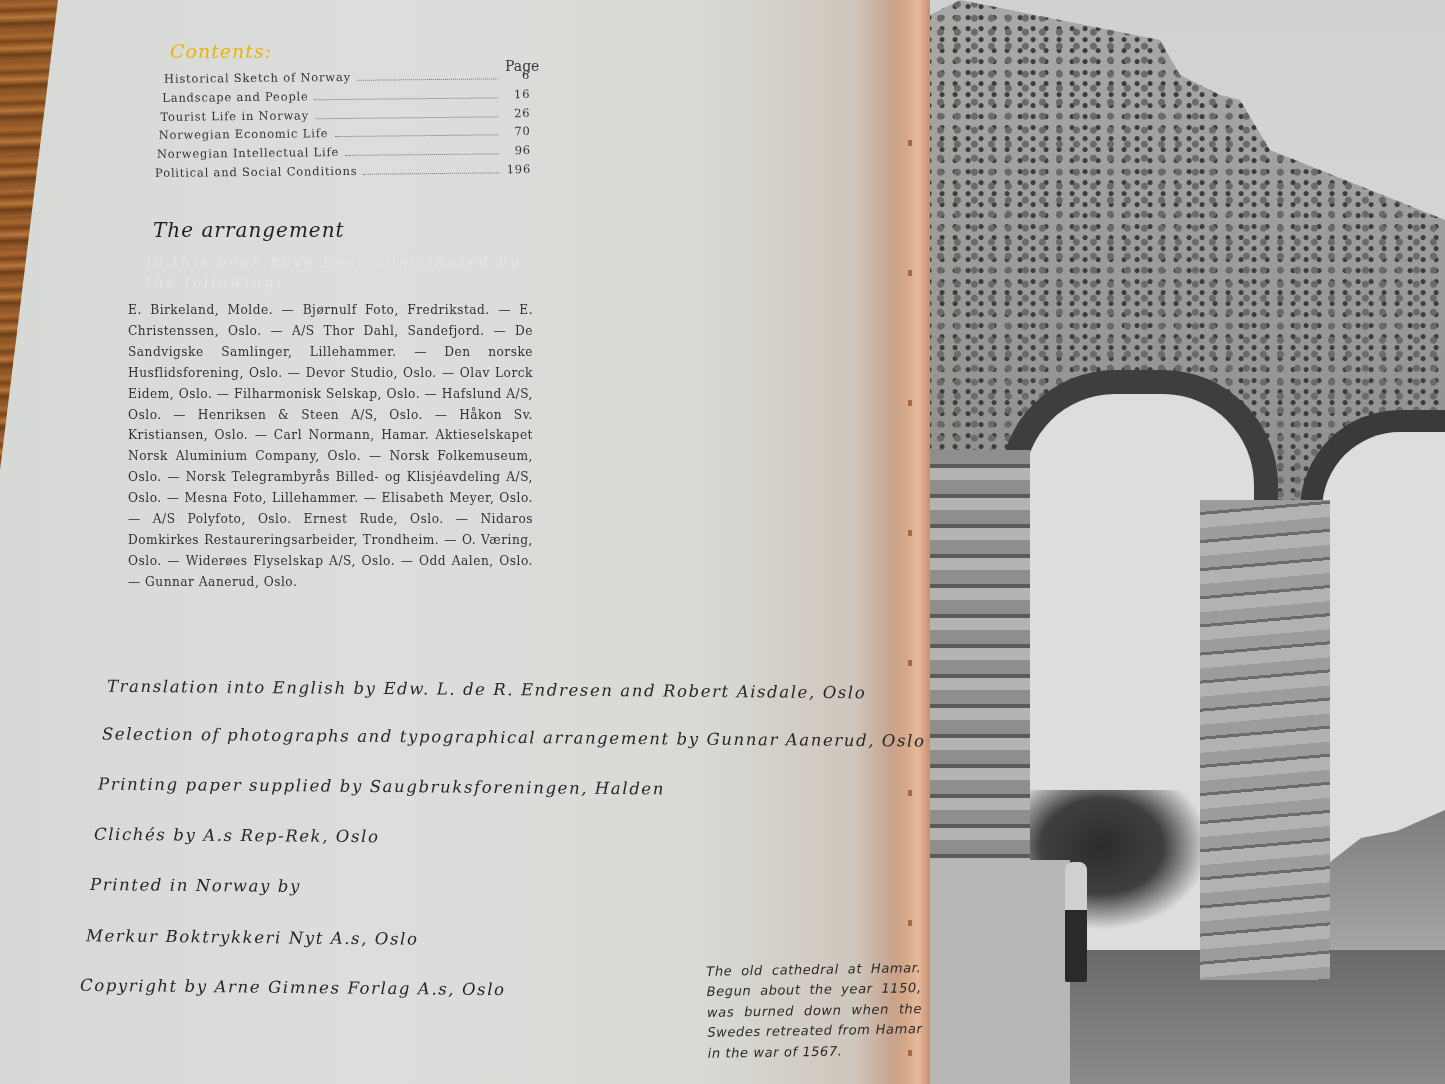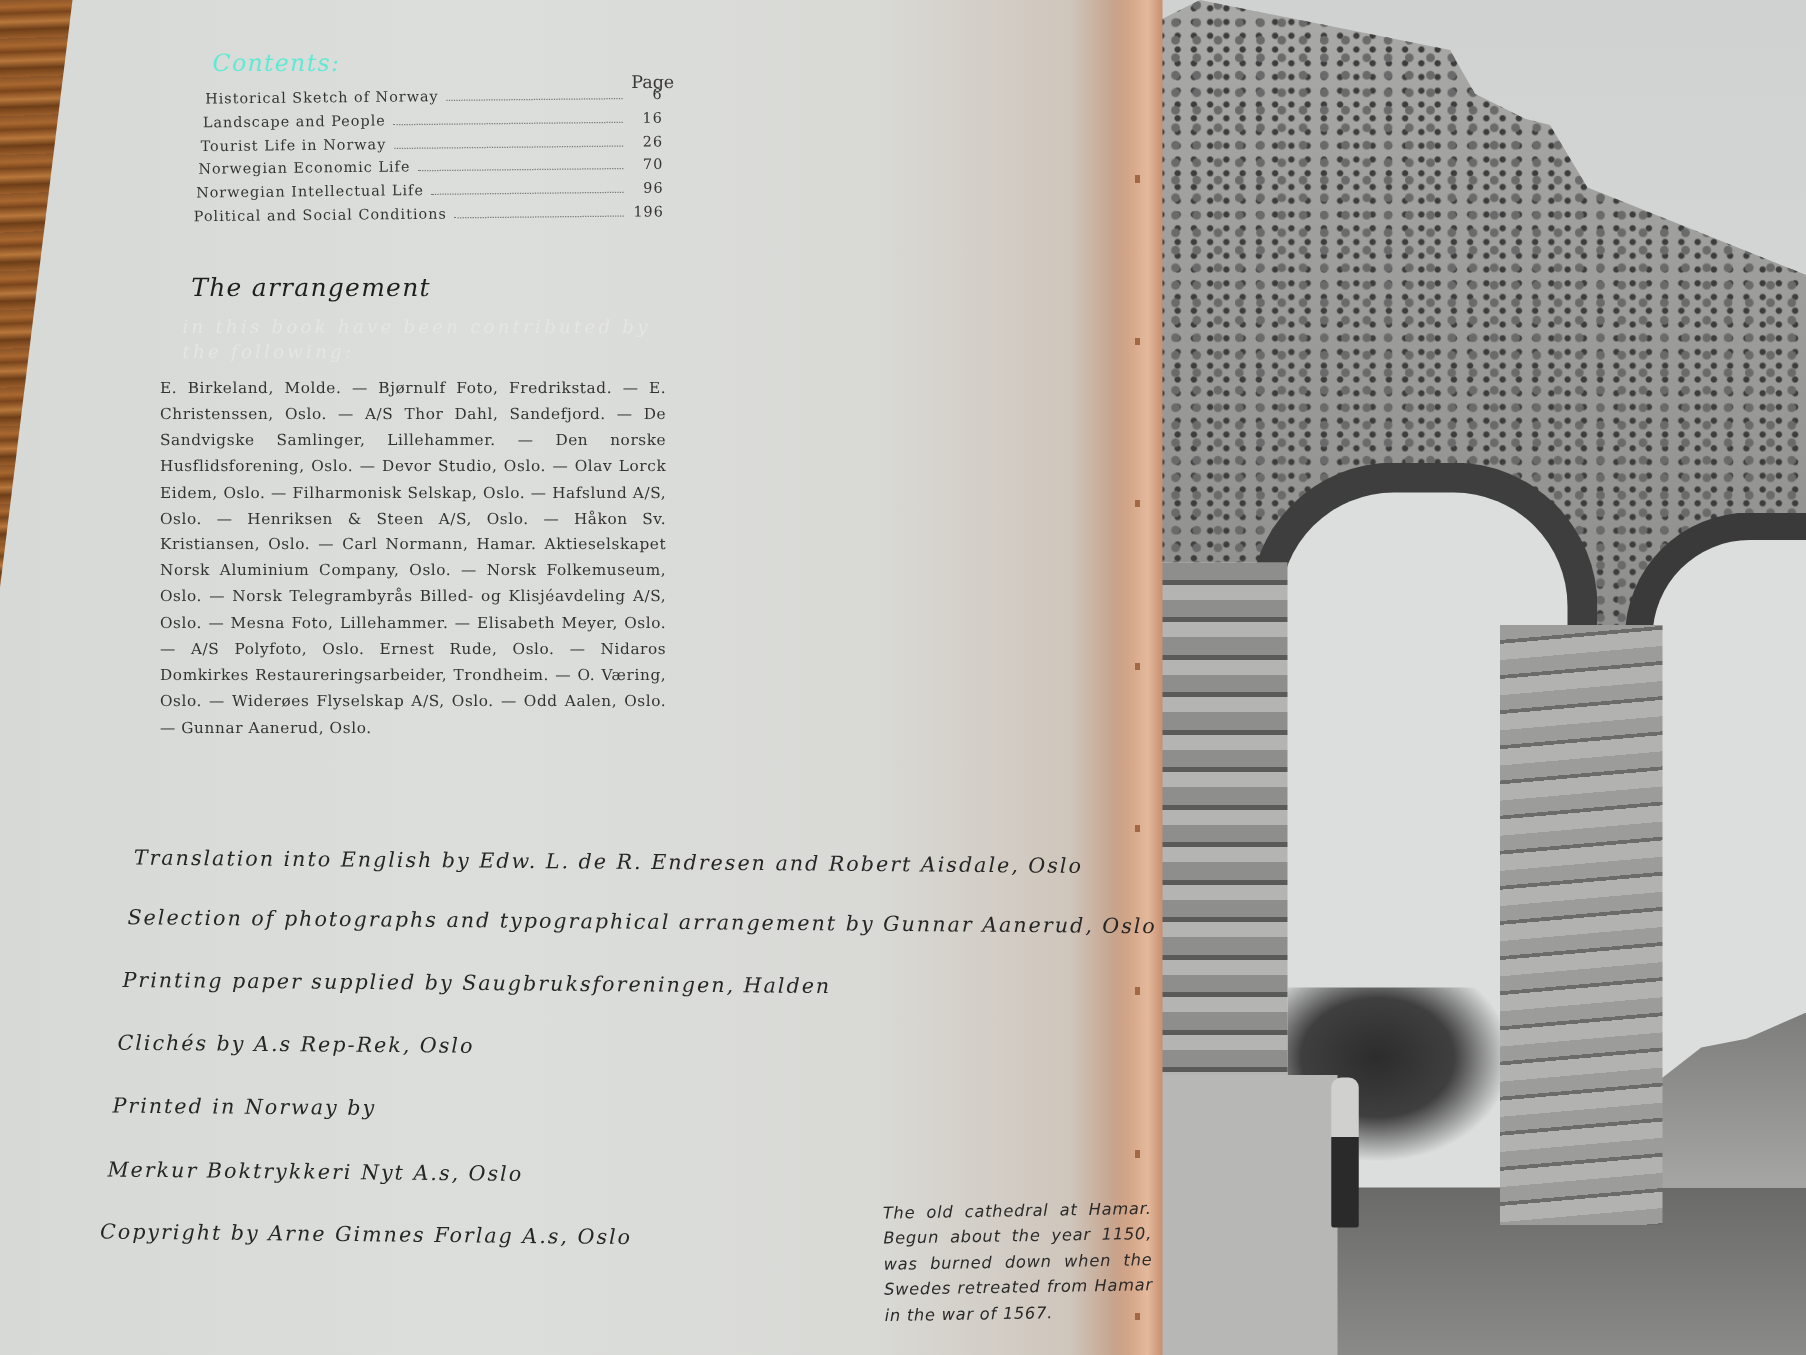--- a/index.html
+++ b/index.html
@@ -49,21 +49,21 @@
   .pillar-mid { position: absolute; left: 280px; top: 500px; width: 130px; height: 480px;
     background: repeating-linear-gradient(175deg, #9c9c9a 0 12px, #6b6b69 12px 15px, #b2b2b0 15px 28px); }
   .base { position: absolute; left: 0; top: 860px; width: 150px; height: 224px; background: #b7b8b6; }
   .trees { position: absolute; left: 110px; top: 790px; width: 180px; height: 140px; background: radial-gradient(ellipse at 40% 40%, #2c2c2c 0, #3f3f3f 40%, transparent 70%); }
   .ground { position: absolute; left: 100px; top: 950px; width: 425px; height: 134px; background: linear-gradient(180deg, #6a6a68, #8a8a88); }
   .person { position: absolute; left: 145px; top: 862px; width: 22px; height: 120px; background: linear-gradient(180deg, #d0d0cf 0 40%, #2a2a2a 40% 100%); border-radius: 8px 8px 2px 2px; }
   .ruins { position: absolute; left: 405px; top: 810px; width: 120px; height: 140px; background: linear-gradient(180deg, #7d7d7b, #a6a6a4); clip-path: polygon(0 40%, 30% 20%, 60% 15%, 100% 0, 100% 100%, 0 100%); }
 
   
   .t { position: absolute; color: #2d2d2d; white-space: nowrap; }
-  .contents-title { left: 170px; top: 40px; font-size: 19px; font-style: italic; letter-spacing: 1px; color: #5eead4; }
+  .contents-title { left: 170px; top: 40px; font-size: 19px; font-style: italic; letter-spacing: 1px; color: #eab308; }
   .page-label { left: 505px; top: 58px; font-size: 14px; color: #3a3a3a; }
   .toc { position: absolute; left: 150px; top: 72px; width: 380px; transform: rotate(-0.6deg); transform-origin: left top; }
   .toc-row { display: flex; align-items: baseline; font-size: 11.5px; letter-spacing: 0.8px; height: 18.8px; color: #333; }
   .toc-row .lbl { white-space: nowrap; }
   .toc-row .dots { flex: 1; border-bottom: 1px dotted #777; margin: 0 6px 3px 6px; }
   .toc-row .pg { width: 26px; text-align: right; }
   .photos-title { left: 153px; top: 218px; font-size: 20px; font-style: italic; letter-spacing: 1px; color: #1f1f1f; }
   .photos-sub { left: 146px; top: 252px; font-size: 14.5px; font-style: italic; letter-spacing: 2.6px; line-height: 20px; color: #e5e5e5; white-space: normal; width: 390px; }
   .credits { position: absolute; left: 112px; top: 300px; width: 405px; font-size: 12.2px; line-height: 20.9px; text-align: justify; text-align-last: left; letter-spacing: .5px; color: #333; margin-left: 16px; }
   .imprint { font-style: italic; font-size: 16.5px; letter-spacing: 1.6px; color: #262626; }

